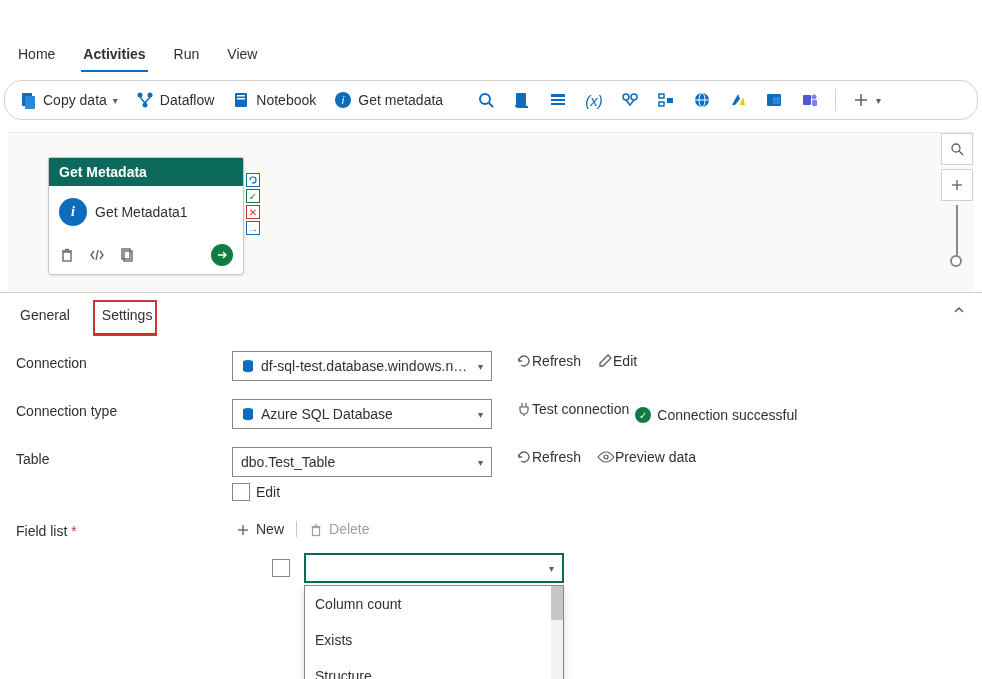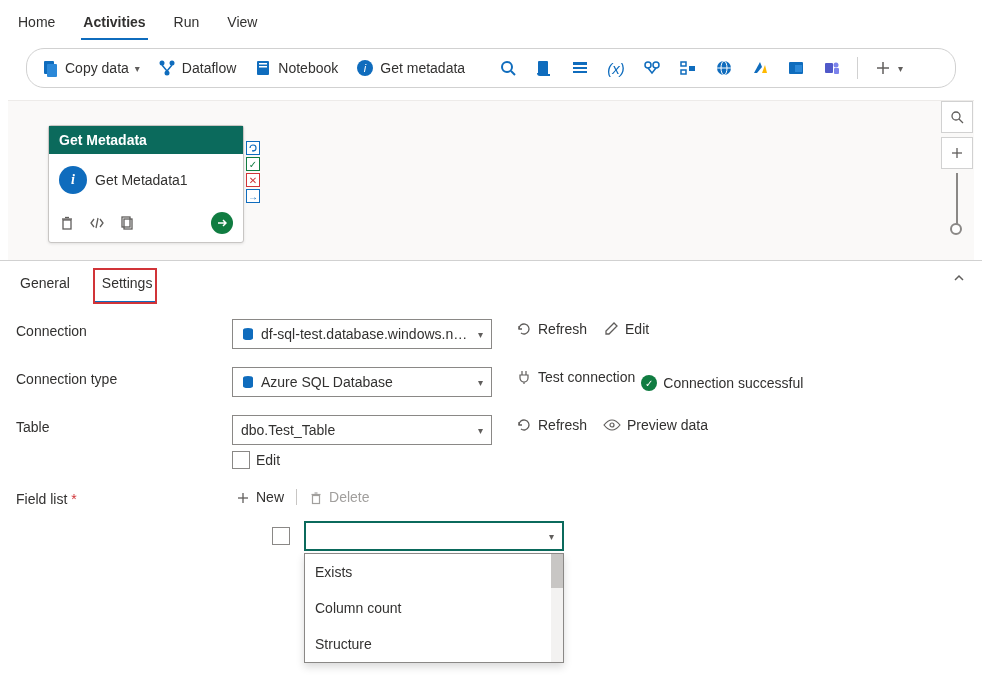--- a/index.html
+++ b/index.html
@@ -1,24 +1,24 @@
 <!DOCTYPE html>
 <html><head>
 <meta charset="utf-8">
 <style>
 * { box-sizing: border-box; margin: 0; padding: 0; font-family: "Segoe UI", sans-serif; }
 body { width: 982px; height: 679px; background: #fff; color: #323130; font-size: 14px; overflow: hidden; }
 
 
 .top-menu { display: flex; gap: 24px; padding: 10px 16px 0; }
-.top-menu-item { padding: 4px 2px 8px; cursor: pointer; color: #323130; }
+.top-menu-item { padding: 4px 2px 8px; cursor: pointer; color: #323130; margin-top: 32px; }
 .top-menu-item.active { border-bottom: 2px solid #0f6cbd; color: #323130; font-weight: 600; }
 
 
-.toolbar { display: flex; align-items: center; gap: 6px; margin: 8px 26px 0; padding: 6px 8px; border: 1px solid #d1d1d1; border-radius: 18px; }
+.toolbar { display: flex; align-items: center; gap: 6px; margin: 8px 4px 0; padding: 6px 8px; border: 1px solid #d1d1d1; border-radius: 18px; }
 .tool-btn { display: flex; align-items: center; gap: 6px; padding: 4px 6px; cursor: pointer; border-radius: 4px; }
 .tool-icon { width: 18px; height: 18px; display: flex; align-items: center; justify-content: center; }
 .toolbar-sep { width: 1px; height: 22px; background: #d1d1d1; margin: 0 4px; }
 .chev { font-size: 10px; color: #605e5c; }
 
 
 .canvas-wrap { position: relative; margin: 12px 8px 0; height: 160px; background: #faf9f8; border-top: 1px solid #edebe9; }
 .right-rail { position: absolute; right: 0; top: 0; width: 34px; display: flex; flex-direction: column; align-items: center; gap: 4px; }
 .rail-btn { width: 32px; height: 32px; background: #fff; border: 1px solid #d1d1d1; display: flex; align-items: center; justify-content: center; cursor: pointer; }
 .rail-track { width: 2px; height: 60px; background: #8a8886; position: relative; }
@@ -45,21 +45,21 @@
 .props-tab.active { border-bottom: 2px solid #0f6cbd; }
 .props-tab.highlight { outline: 2px solid #d13438; outline-offset: -1px; padding-left: 8px; }
 .props-collapse { position: absolute; right: 16px; top: 10px; cursor: pointer; color: #605e5c; }
 
 .props-body { padding: 16px; }
 .form-row { display: flex; align-items: flex-start; margin-bottom: 18px; }
 .form-label { width: 216px; padding-top: 4px; color: #323130; }
 .form-label .req { color: #d13438; margin-left: 4px; }
 .form-field { flex: 0 0 260px; }
 .form-actions { display: flex; align-items: center; gap: 16px; margin-left: 24px; padding-top: 2px; }
-.action-link { display: flex; align-items: center; gap: 6px; color: #323130; cursor: pointer; }
+.action-link { display: flex; align-items: center; color: #323130; cursor: pointer; }
 .action-icon { color: #605e5c; }
 
 .select { width: 260px; height: 30px; border: 1px solid #8a8886; background: #fff; display: flex; align-items: center; padding: 0 8px; gap: 6px; position: relative; cursor: pointer; }
 .select .sel-chev { margin-left: auto; font-size: 10px; color: #605e5c; }
 .select .sel-icon { width: 14px; height: 14px; }
 
 .checkbox { width: 18px; height: 18px; border: 1px solid #8a8886; background: #fff; display: inline-block; vertical-align: middle; margin-right: 6px; cursor: pointer; }
 .edit-line { margin-top: 6px; display: flex; align-items: center; }
 
 .success-row { display: flex; align-items: center; gap: 6px; margin-top: 6px; }
@@ -438,22 +438,22 @@
         <div class="arg-table">
           <div class="arg-row">
             <span class="arg-cb"></span>
             <div class="arg-combo">
               <span></span>
               <span class="sel-chev">▾</span>
             </div>
 
             <div class="dropdown">
               <div class="dropdown-body">
+                <div class="dd-item">Column count</div>
                 <div class="dd-item">Exists</div>
-                <div class="dd-item">Column count</div>
                 <div class="dd-item">Structure</div>
                 <div class="dd-scroll">
                     <div class="dd-thumb"></div>
                   </div>
               </div>
 
             </div>
           </div>
         </div>
       </div>

